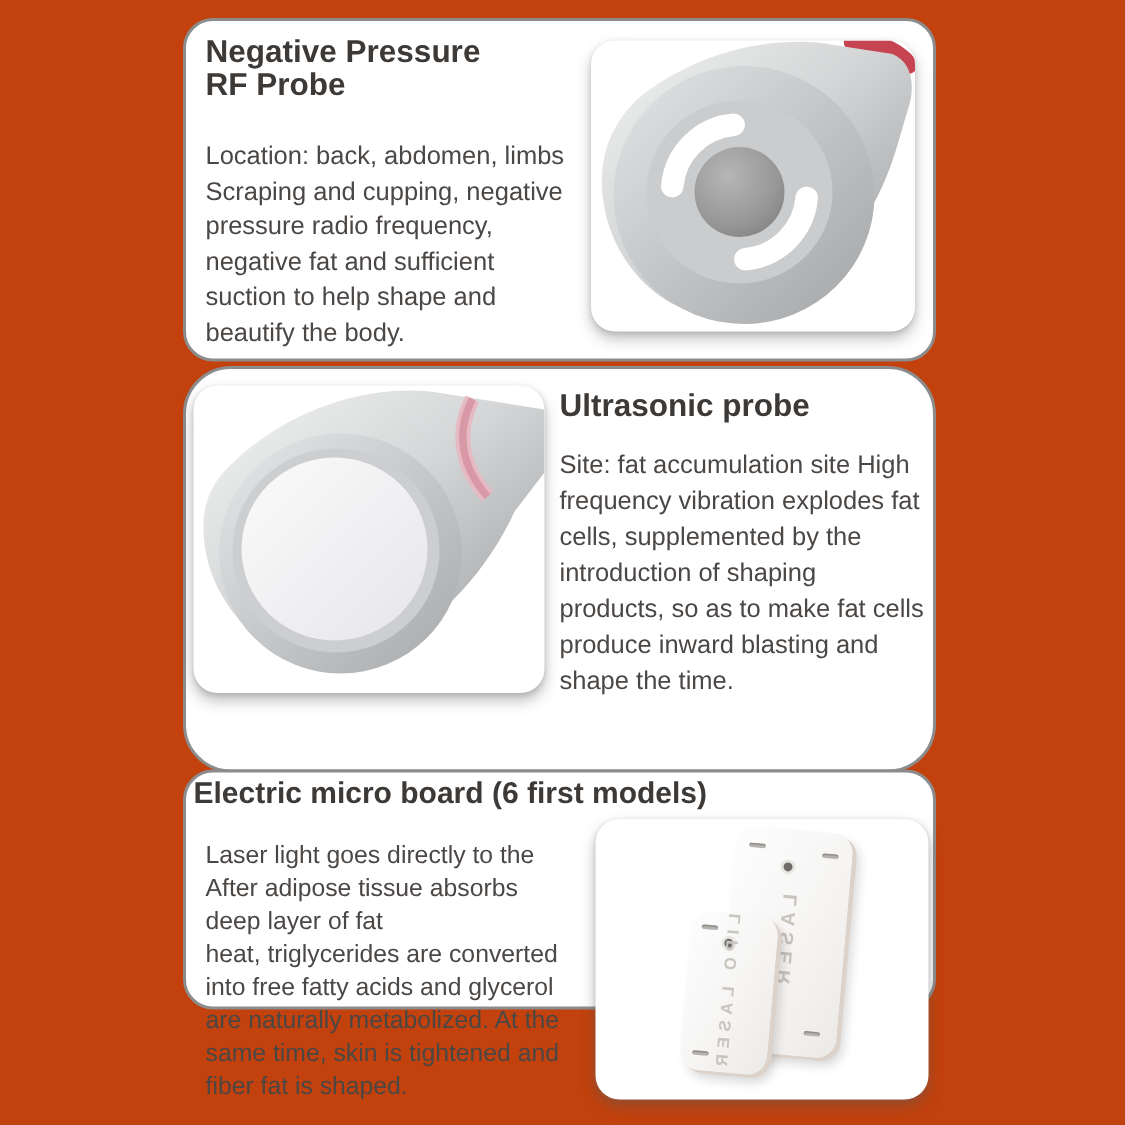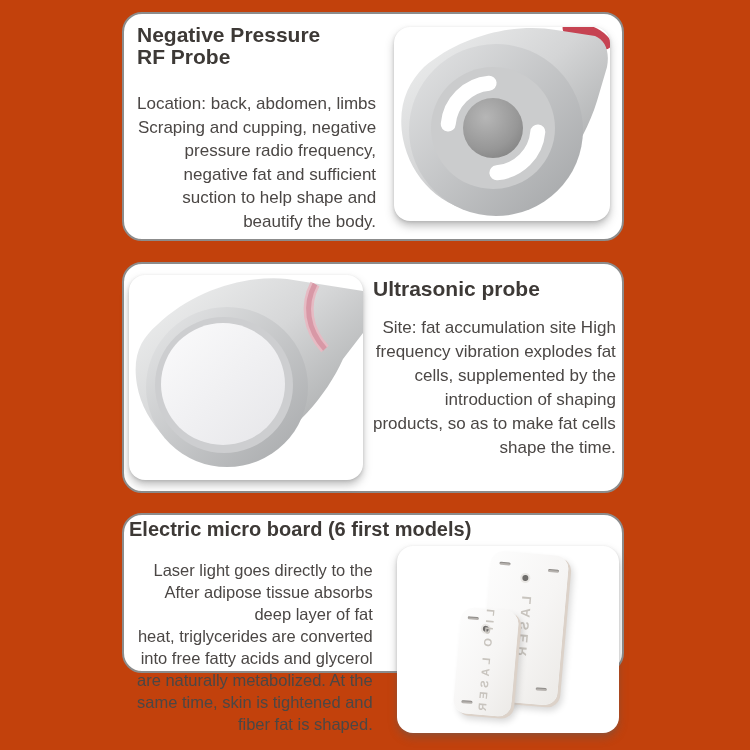--- a/index.html
+++ b/index.html
@@ -6,36 +6,36 @@
   .canvas{
     position:relative;width:750px;height:750px;background:#c2410c;overflow:hidden;
     font-family:"Liberation Sans","DejaVu Sans",sans-serif;
   }
   .panel{
     position:absolute;left:122px;width:502px;
     border:2px solid #8c8c8c;border-radius:20px;background:#ffffff;
     box-sizing:border-box;
   }
   .panel-1{top:12px;height:229px;}
-  .panel-2{top:262px;height:231px;}
+  .panel-2{top:244px;height:271px;border-radius:32px;}
   .panel-3{top:513px;height:160px;}
 
   .title{
     position:absolute;margin:0;color:#3d3936;font-weight:700;
     font-size:21px;line-height:22px;letter-spacing:0;
   }
   .p1-title{left:13px;top:10px;}
   .p2-title{left:249px;top:14px;}
   .p3-title{left:5px;top:3px;font-size:20px;white-space:nowrap;}
 
   .body-text{position:absolute;color:#4b4745;}
   .p1-body{left:13px;top:78px;font-size:17px;line-height:23.5px;}
   .p2-body{left:249px;top:52px;font-size:17px;line-height:24px;}
   .p3-body{left:13px;top:44px;font-size:16.5px;line-height:22px;}
-  .body-text .ln{white-space:nowrap;text-align:right;}
+  .body-text .ln{white-space:nowrap;}
 
   .photo-card{
     position:absolute;background:#ffffff;border-radius:16px;overflow:hidden;
     box-shadow:0 5px 9px rgba(90,90,90,.38), 0 1px 3px rgba(120,120,120,.25);
   }
   .p1-card{left:270px;top:13px;width:216px;height:194px;}
   .p2-card{left:5px;top:11px;width:234px;height:205px;}
   .p3-card{left:273px;top:31px;width:222px;height:187px;}
   .photo-card svg{display:block;}
 
@@ -147,20 +147,21 @@
         <ellipse cx="94" cy="109" rx="62" ry="61" fill="url(#face2)"></ellipse>
       </svg>
     </div>
     <h2 class="title p2-title">Ultrasonic probe</h2>
     <div class="body-text p2-body">
       <div class="ln">Site: fat accumulation site High</div>
       <div class="ln">frequency vibration explodes fat</div>
       <div class="ln">cells, supplemented by the</div>
       <div class="ln">introduction of shaping</div>
       <div class="ln">products, so as to make fat cells</div>
+      <div class="ln">produce inward blasting and</div>
       <div class="ln">shape the time.</div>
     </div>
   </section>
 
   <section class="panel panel-3">
     <h2 class="title p3-title">Electric micro board (6 first models)</h2>
     <div class="body-text p3-body">
       <div class="ln">Laser light goes directly to the</div>
       <div class="ln">After adipose tissue absorbs</div>
       <div class="ln">deep layer of fat</div>

